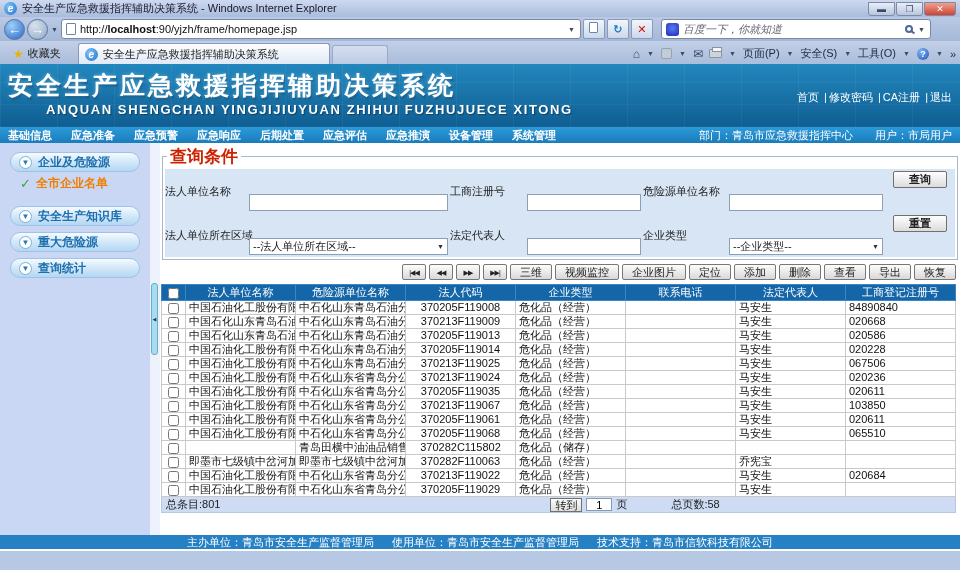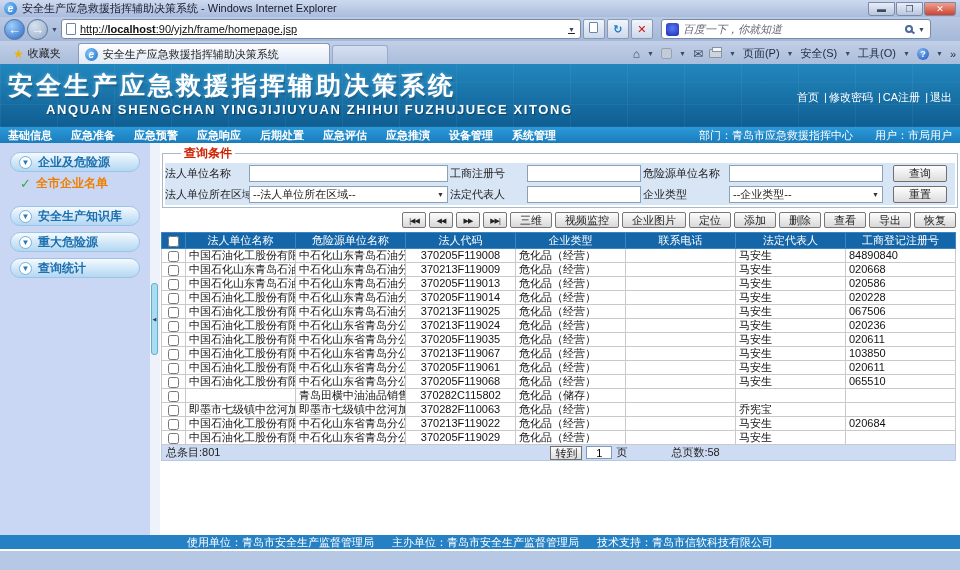--- a/index.html
+++ b/index.html
@@ -21,21 +21,21 @@
   .winbtn.close { width:32px; background:linear-gradient(#f0a090,#cc4433); color:#fff; font-weight:bold; }
 
   .addressbar { position:absolute; top:17px; left:0; right:0; height:24px;
     background:linear-gradient(#bac9e4,#a4b8d8); display:flex; align-items:center; padding:0 4px; gap:2px; }
   .navcirc { width:21px; height:21px; border-radius:50%; border:1px solid #5573a0;
     color:#fff; font-size:13px; line-height:19px; text-align:center; flex:0 0 auto; }
   .navcirc.back { background:radial-gradient(circle at 35% 30%,#9fd0f8,#2a66c8); }
   .navcirc.fwd  { background:radial-gradient(circle at 35% 30%,#d8e2ee,#93a8c6); }
   .mini-drop { color:#3a4a66; font-size:7px; padding:0 1px; }
   .addrbox { flex:1; height:20px; background:#fff; border:1px solid #7a8aa5; border-radius:3px;
-    display:flex; align-items:center; padding:0 4px; gap:4px; max-width:520px;text-decoration:underline; }
+    display:flex; align-items:center; padding:0 4px; gap:4px; max-width:520px; }
   .addrbox .url { white-space:nowrap; overflow:hidden; font-size:11px; color:#111; }
   .addrbox .host { font-weight:bold; }
   .sq-btn { width:22px; height:20px; border:1px solid #8a9ab5; border-radius:2px;
     background:linear-gradient(#f2f6fb,#ccd8ea); text-align:center; line-height:18px; font-size:11px; }
   .sq-btn.stop { color:#cc1111; font-weight:bold; }
   .sq-btn.refresh { color:#1a78c8; font-weight:bold; }
   .pageicon { display:inline-block; width:10px; height:12px; background:#fff; border:1px solid #6a86ac;
     border-radius:1px; position:relative; }
   .searchbox { width:270px; height:20px; background:#fff; border:1px solid #7a8aa5; border-radius:3px;
     display:flex; align-items:center; padding:0 4px; gap:4px; margin-left:6px; }
@@ -97,32 +97,32 @@
     color:#f07f00; font-weight:bold; }
   .side-active .chk { color:#3aa83a; font-weight:bold; font-size:13px; }
   .side-btn + .side-btn { margin-top:6px; }
   .splitter { position:absolute; left:150px; top:0; width:10px; bottom:0; background:#eef2fa;
     background-image:radial-gradient(#9aa6c0 20%, transparent 22%); background-size:4px 4px; }
   .split-handle { position:absolute; left:1px; top:140px; width:7px; height:72px; background:#a8dcf0;
     border:1px solid #6aaccc; border-radius:3px; color:#336; font-size:5px; line-height:70px; text-align:center; }
 
   .main { position:absolute; left:160px; top:0; right:0; bottom:0; }
   fieldset.query { margin:2px 2px 0 2px; border:1px solid #a6b8cc; padding:1px 2px 2px 2px; }
-  fieldset.query legend { color:#cc2200; font-weight:bold; font-size:12px; padding:0 3px; margin-left:16px; }
+  fieldset.query legend { color:#cc2200; font-weight:bold; font-size:17px; padding:0 3px; margin-left:2px; }
   .qgrid { display:grid; grid-template-columns:82px 203px 75px 118px 84px 158px 1fr; background:#d7e5f5; }
   .qgrid .lab { text-align:right; padding-right:5px; align-self:center; font-size:11px; white-space:nowrap; }
-  .qgrid .fld { align-self:center; padding:1px 2px; }
+  .qgrid .fld { align-self:center; padding:1px 2px;margin-top:23px; }
   .qcell { height:21px; display:flex; align-items:center; }
   .tinput { width:100%; height:17px; border:1px solid #8aa0b8; background:#fff; font-size:11px; padding:0 2px; }
   .tselect { width:100%; height:17px; border:1px solid #8aa0b8; background:#fff; font-size:11px;
     display:flex; align-items:center; justify-content:space-between; padding:0 3px; color:#222; }
   .tselect .arr { font-size:7px; color:#333; }
   .btncell { display:flex; justify-content:center; align-items:center; }
   .gbtn { min-width:54px; height:17px; border:1px solid #707070; border-radius:2px;
-    background:linear-gradient(#fefefe,#dcdcdc); font-size:11px; font-weight:normal; text-align:center;
+    background:linear-gradient(#fefefe,#dcdcdc); font-size:11px; font-weight:bold; text-align:center;
     line-height:15px; padding:0 6px; }
 
   .toolbar { display:flex; justify-content:flex-end; gap:3px; margin:4px 4px 0 0; }
   .tbtn { height:16px; border:1px solid #777; border-radius:2px; background:linear-gradient(#fdfdfd,#d8d8d8);
     font-size:11px; line-height:14px; padding:0 9px; white-space:nowrap; }
   .tbtn.nav { font-size:7px; letter-spacing:-1px; padding:0 5px; line-height:15px; width:24px; text-align:center; }
 
   table.data { border-collapse:collapse; width:795px; margin:4px 0 0 1px; table-layout:fixed; font-size:11px; }
   table.data th { background:#1566a8; color:#fff; font-weight:normal; height:16px; border:1px solid #3a85c5;
     white-space:nowrap; overflow:hidden; }
@@ -531,20 +531,20 @@
           <div class="goto">转到</div>
           <input class="pgin" value="1" style="">
           <span class="unit">页</span>
           <span class="pages">总页数:58</span>
         </div>
 
       </div>
     </div>
 
     <div class="site-footer">
+      <span>主办单位：青岛市安全生产监督管理局</span>
       <span>使用单位：青岛市安全生产监督管理局</span>
-      <span>主办单位：青岛市安全生产监督管理局</span>
       <span>技术支持：青岛市信软科技有限公司</span>
     </div>
   </div>
 
 
 </div>
 
 </body></html>

